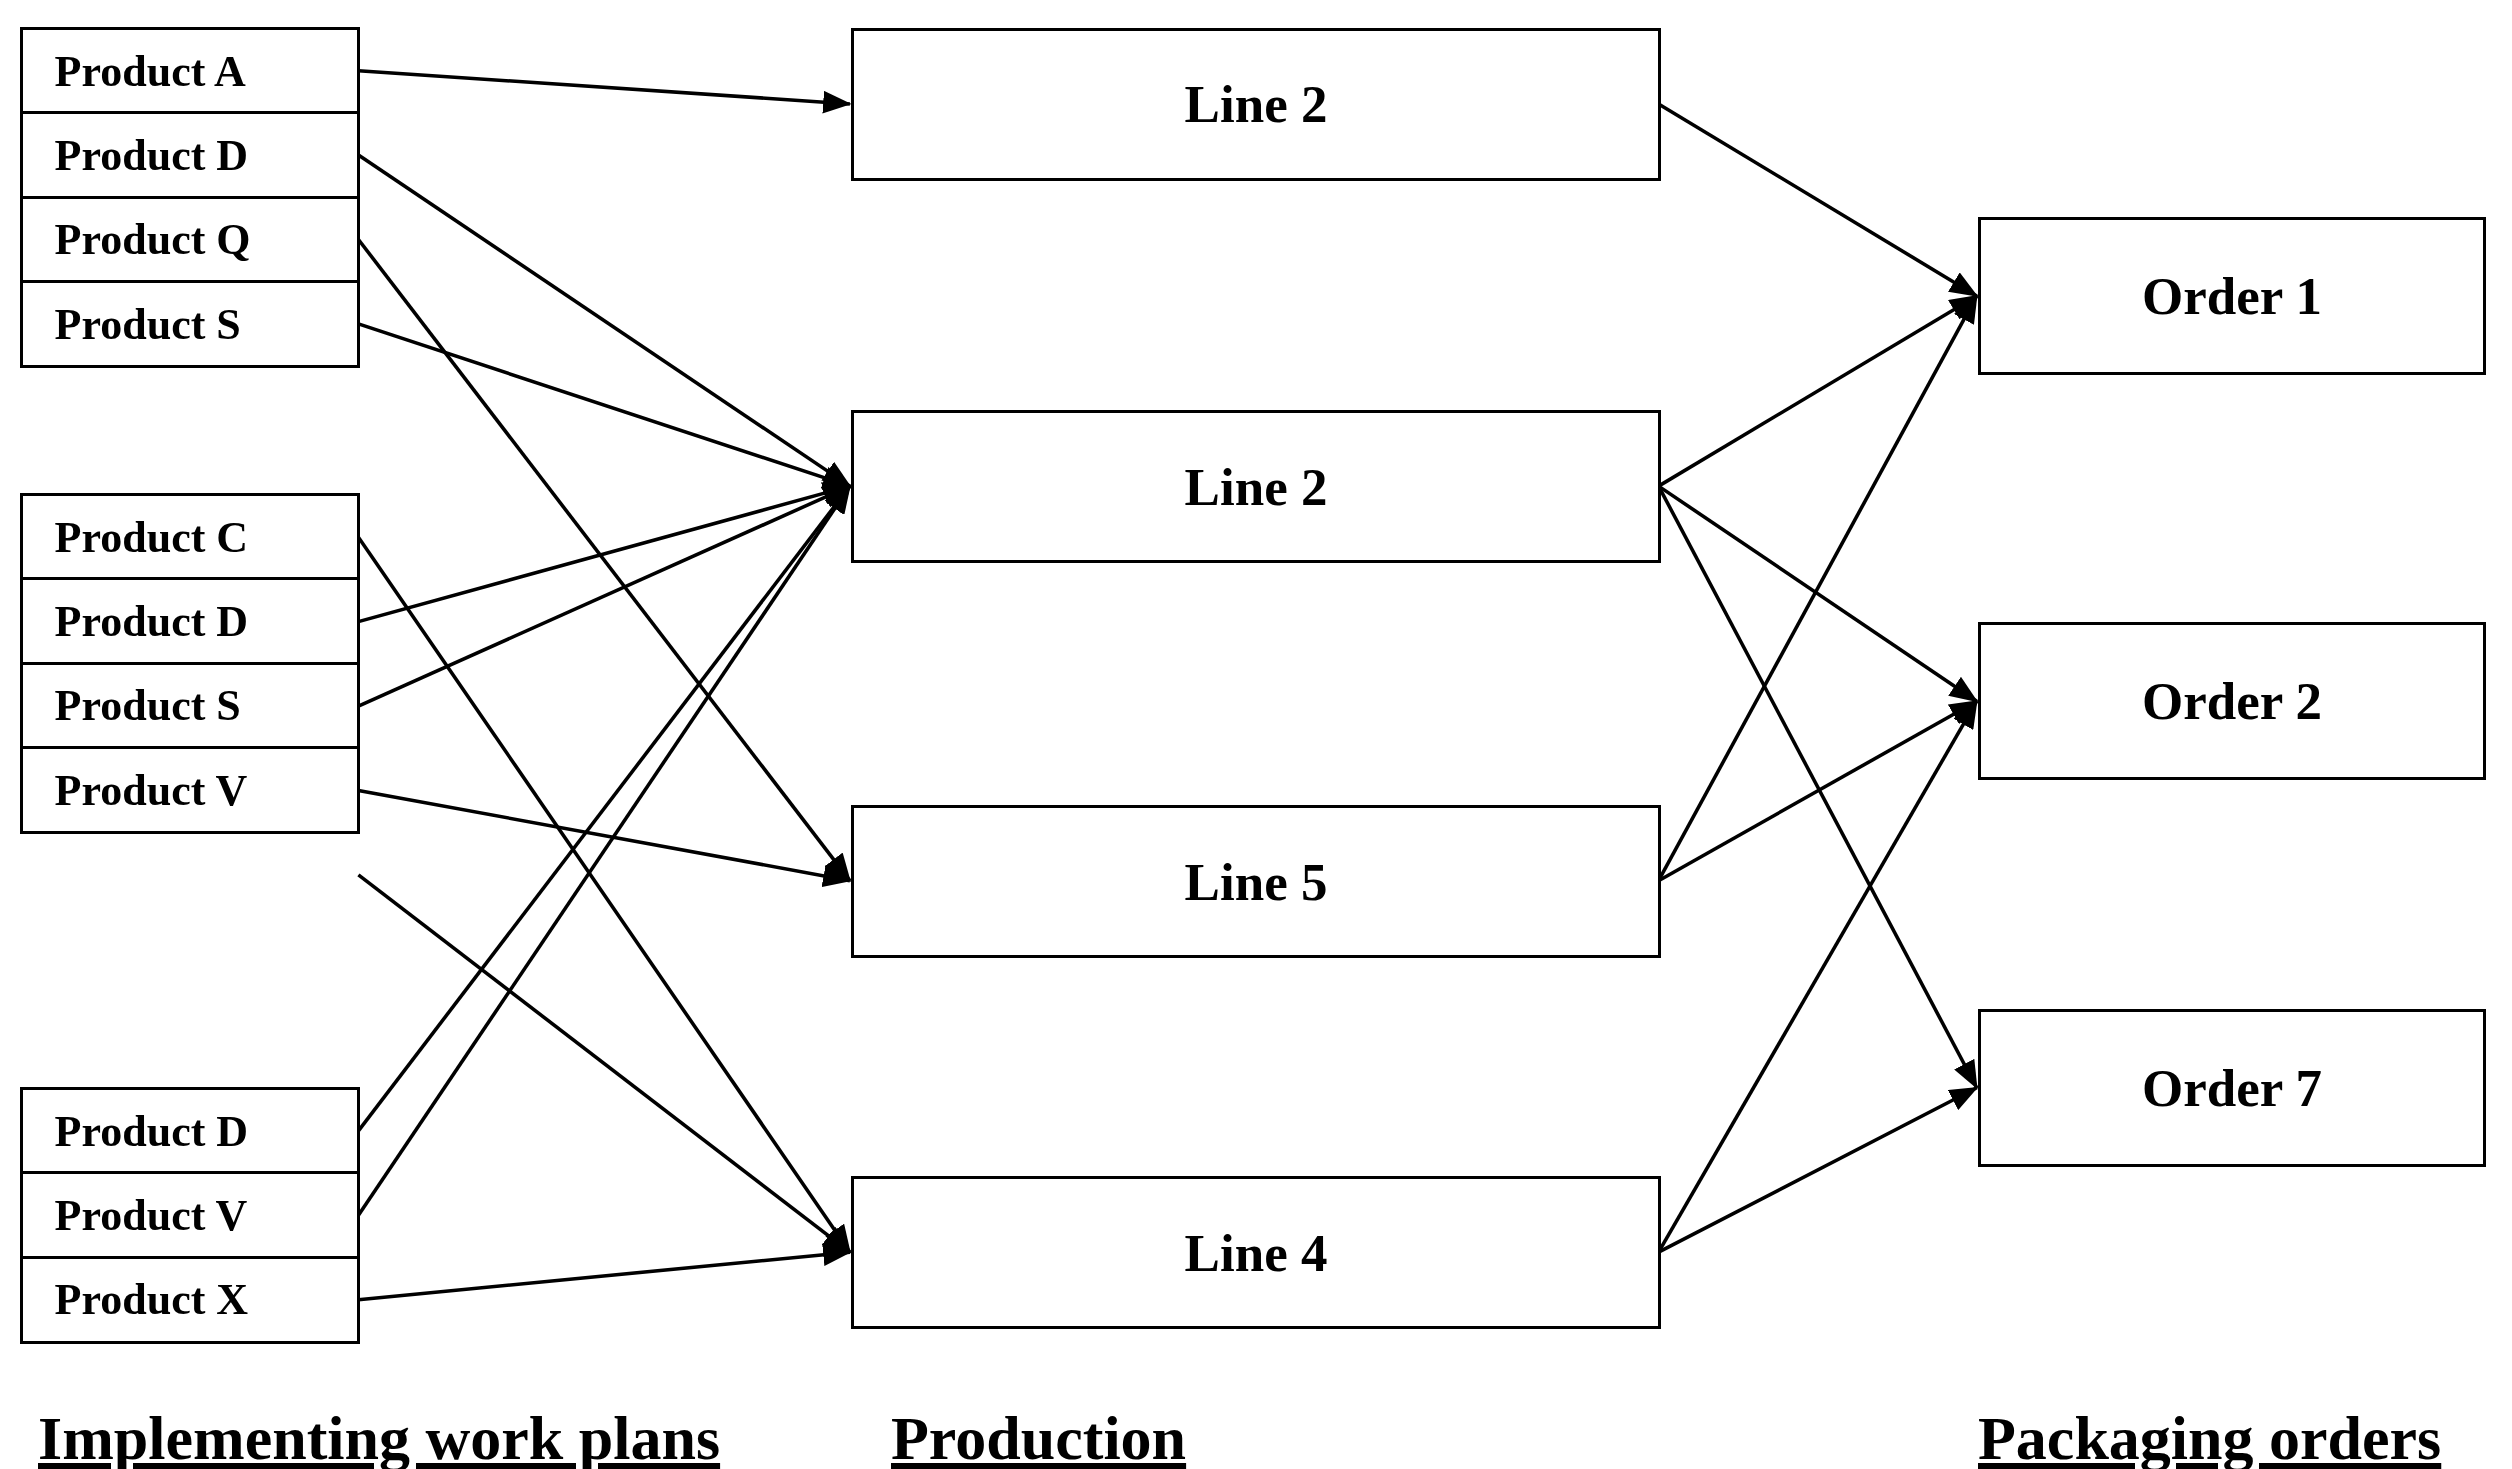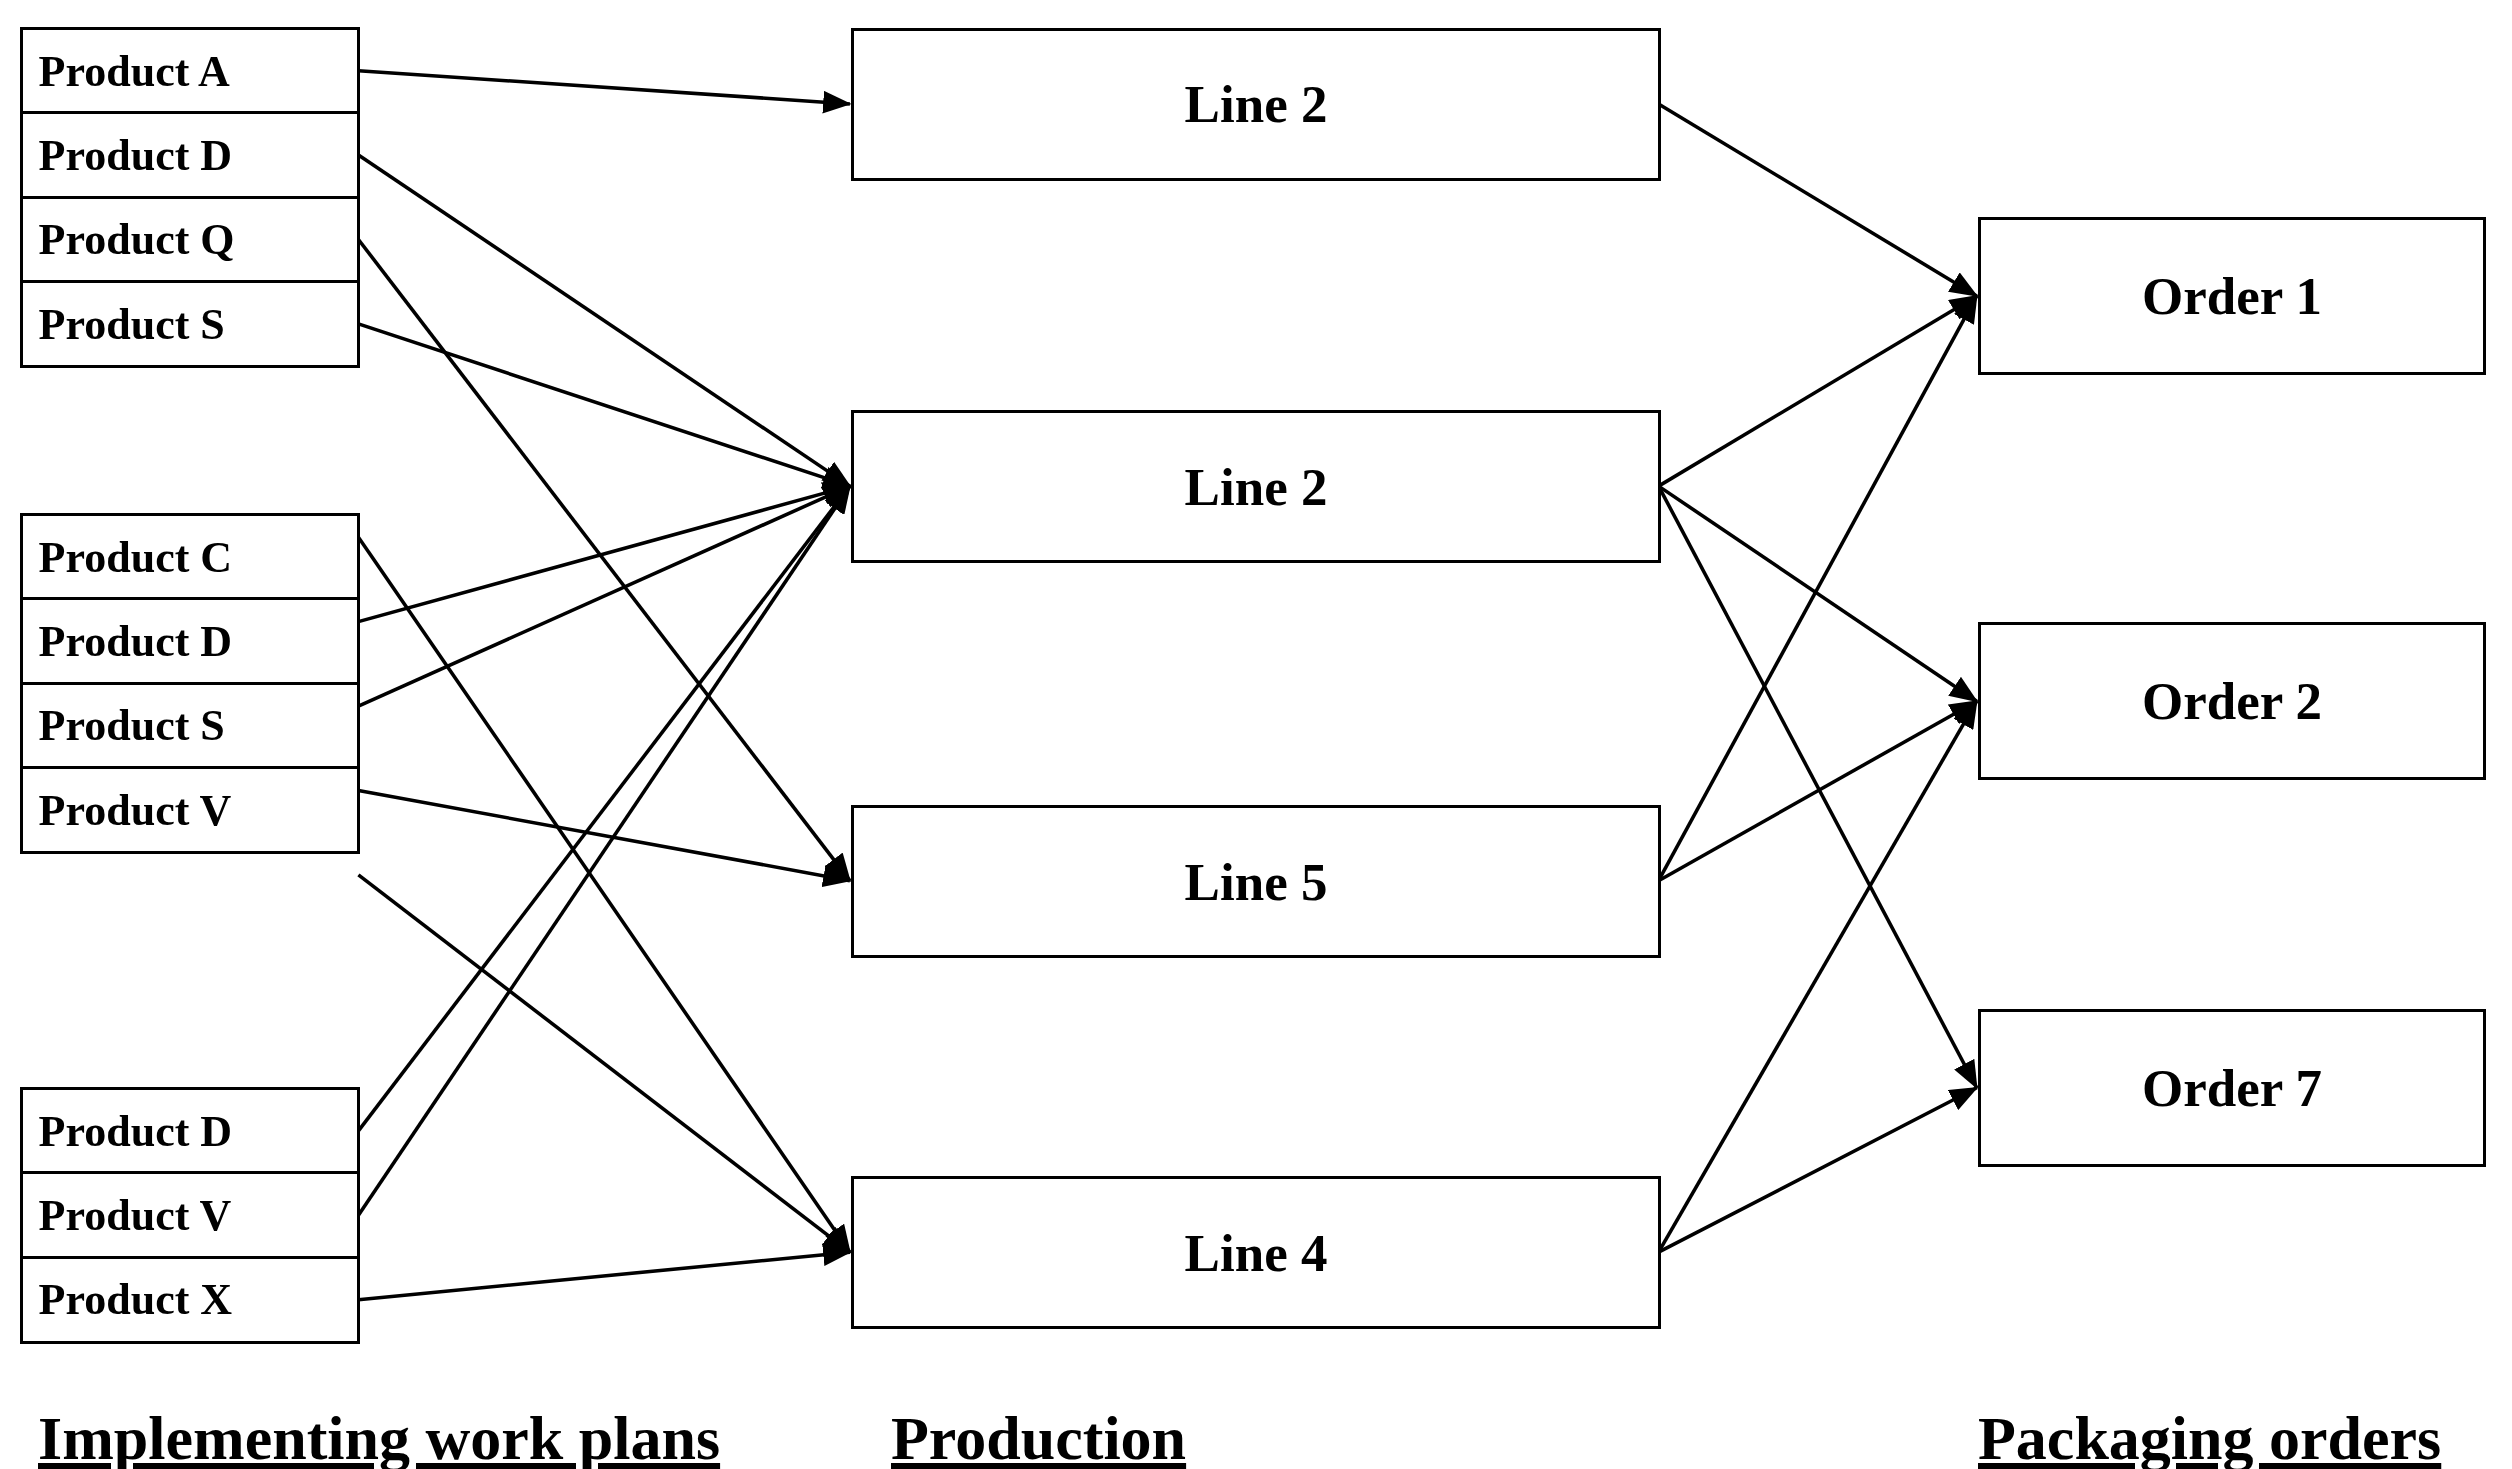--- a/index.html
+++ b/index.html
@@ -1,21 +1,21 @@
 <!DOCTYPE html>
 <html style="font-size:14.2px"><head>
 <meta charset="utf-8">
 <style>
   html,body{margin:0;padding:0;background:#ffffff;}
   .canvas{position:relative;width:2512px;height:1469px;background:#ffffff;
           font-family:"Liberation Serif",serif;font-weight:bold;color:#000;overflow:hidden;}
   svg.edges{position:absolute;left:0;top:0;width:2512px;height:1469px;}
   .pgroup{position:absolute;left:19.6px;width:340px;}
   .pbox{box-sizing:border-box;width:340px;height:88px;background:#fff;border:3.6px solid #000;
-        display:flex;align-items:center;padding-left:16px;font-size:44px;}
+        display:flex;align-items:center;padding-left:32px;font-size:44px;}
   .pbox + .pbox{margin-top:-3.6px;}
   .bigbox{position:absolute;box-sizing:border-box;background:#fff;border:3.6px solid #000;
           display:flex;align-items:center;justify-content:center;font-size:53px;}
   .linebox{left:851px;width:810px;height:153px;}
   .orderbox{left:1978px;width:508px;height:158px;}
   .collabel{position:absolute;font-size:62px;white-space:nowrap;text-decoration:underline;}
   .collabel.mid{left:891px;width:810px;text-align:left;}
   .collabel.right{left:1978px;width:508px;text-align:left;}
 </style>
 </head>
@@ -59,21 +59,21 @@
         <span>Product D</span>
       </div>
     <div class="pbox">
         <span>Product Q</span>
       </div>
     <div class="pbox">
         <span>Product S</span>
       </div>
   </div>
 
-  <div class="pgroup" style="top:513px">
+  <div class="pgroup" style="top:493px">
     <div class="pbox">
         <span>Product C</span>
       </div>
     <div class="pbox">
         <span>Product D</span>
       </div>
     <div class="pbox">
         <span>Product S</span>
       </div>
     <div class="pbox">

